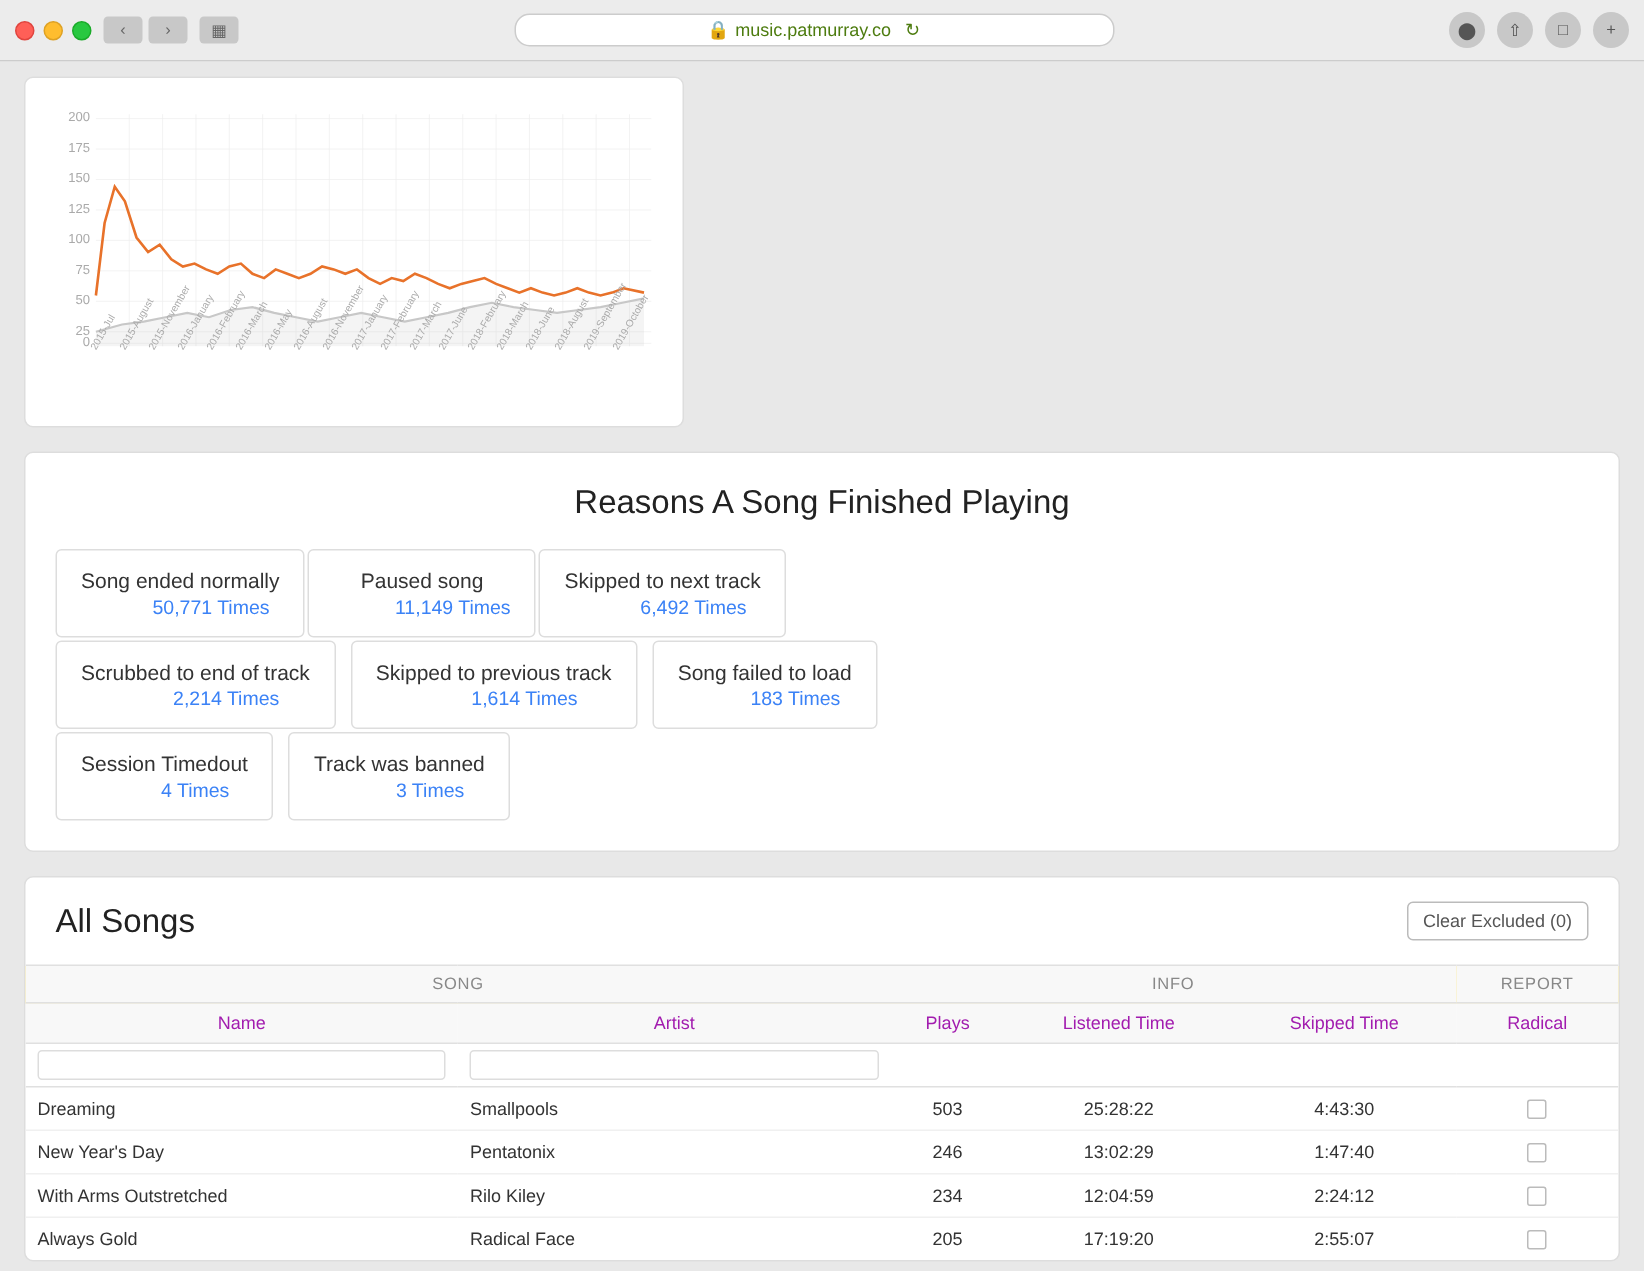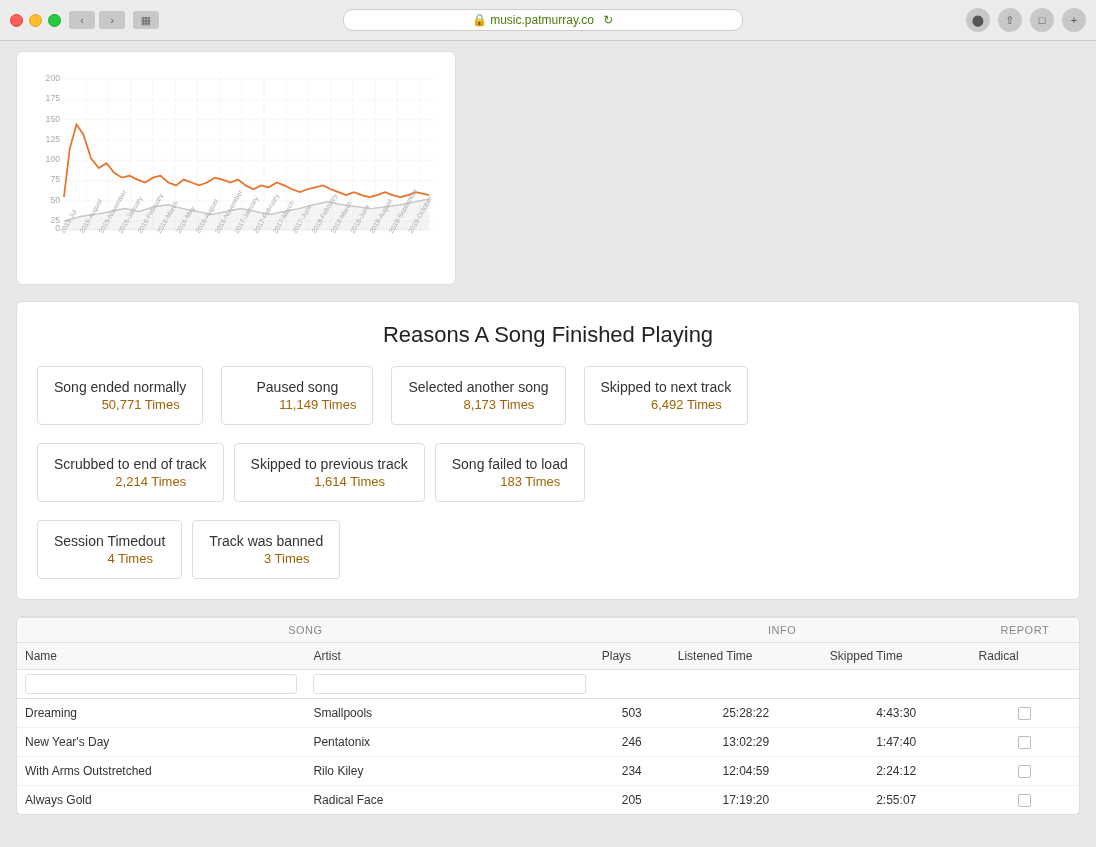--- a/index.html
+++ b/index.html
@@ -104,38 +104,38 @@
     }
     .stats-title {
       font-size: 22px;
       font-weight: 500;
       color: #222;
       margin-bottom: 18px;
     }
     .stats-grid {
       display: flex;
       flex-wrap: wrap;
-      gap: 18px;
+      gap: 2px;
     }
     .stat-item {
       background: white;
       border: 1px solid #ddd;
       border-radius: 4px;
       padding: 12px 16px;
       min-width: 140px;
     }
     .stat-label {
       font-size: 14px;
       color: #333;
       font-weight: 400;
       margin-bottom: 2px;
     }
     .stat-value {
       font-size: 13px;
-      color: #a16207;
+      color: #3b82f6;
       margin-left: 41px;
     }
 
     
     .songs-card {
       background: white;
       border: 1px solid #ddd;
       border-radius: 6px;
       padding: 0;
       overflow: hidden;
@@ -172,22 +172,22 @@
       border-bottom: 1px solid #e0e0e0;
       background: #f8f8f8;
       padding: 6px 8px;
       font-weight: 400;
       color: #888;
       text-align: center;
     }
     .songs-table thead tr.col-headers th {
       padding: 6px 8px;
       font-weight: 400;
-      color: #404040;
-      text-align: left;
+      color: #a21caf;
+      text-align: center;
       border-bottom: 1px solid #e0e0e0;
     }
     .songs-table thead tr.filter-row th {
       padding: 4px 8px;
       background: white;
     }
     .songs-table thead tr.filter-row input {
       width: 100%;
       border: 1px solid #ddd;
       border-radius: 3px;
@@ -354,24 +354,20 @@
 
       <div class="stat-item">
         <div class="stat-label">Song ended normally</div>
         <div class="stat-value">50,771 Times</div>
       </div>
       <div class="stat-item">
         <div class="stat-label">Paused song</div>
         <div class="stat-value">11,149 Times</div>
       </div>
       <div class="stat-item">
-        <div class="stat-label">Selected another song</div>
-        <div class="stat-value">8,173 Times</div>
-      </div>
-      <div class="stat-item">
         <div class="stat-label">Skipped to next track</div>
         <div class="stat-value">6,492 Times</div>
       </div>
 
       <div class="stat-item" style="flex-basis: 100%; display:flex; gap:10px; background:transparent; border:none; padding:0;">
         <div class="stat-item">
           <div class="stat-label">Scrubbed to end of track</div>
           <div class="stat-value">2,214 Times</div>
         </div>
         <div class="stat-item">
@@ -392,20 +388,24 @@
         <div class="stat-item">
           <div class="stat-label">Track was banned</div>
           <div class="stat-value">3 Times</div>
         </div>
       </div>
 
     </div>
   </div>
 
   <div class="songs-card">
+    <div class="songs-header">
+      <div class="songs-title">All Songs</div>
+      <button class="clear-excluded-btn">Clear Excluded (0)</button>
+    </div>
 
     <table class="songs-table">
       <thead>
         <tr class="group-header">
           <th colspan="2" class="section-label">Song</th>
           <th colspan="3" class="section-label">Info</th>
           <th colspan="1" class="section-label">Report</th>
         </tr>
         <tr class="col-headers">
           <th>Name</th>

